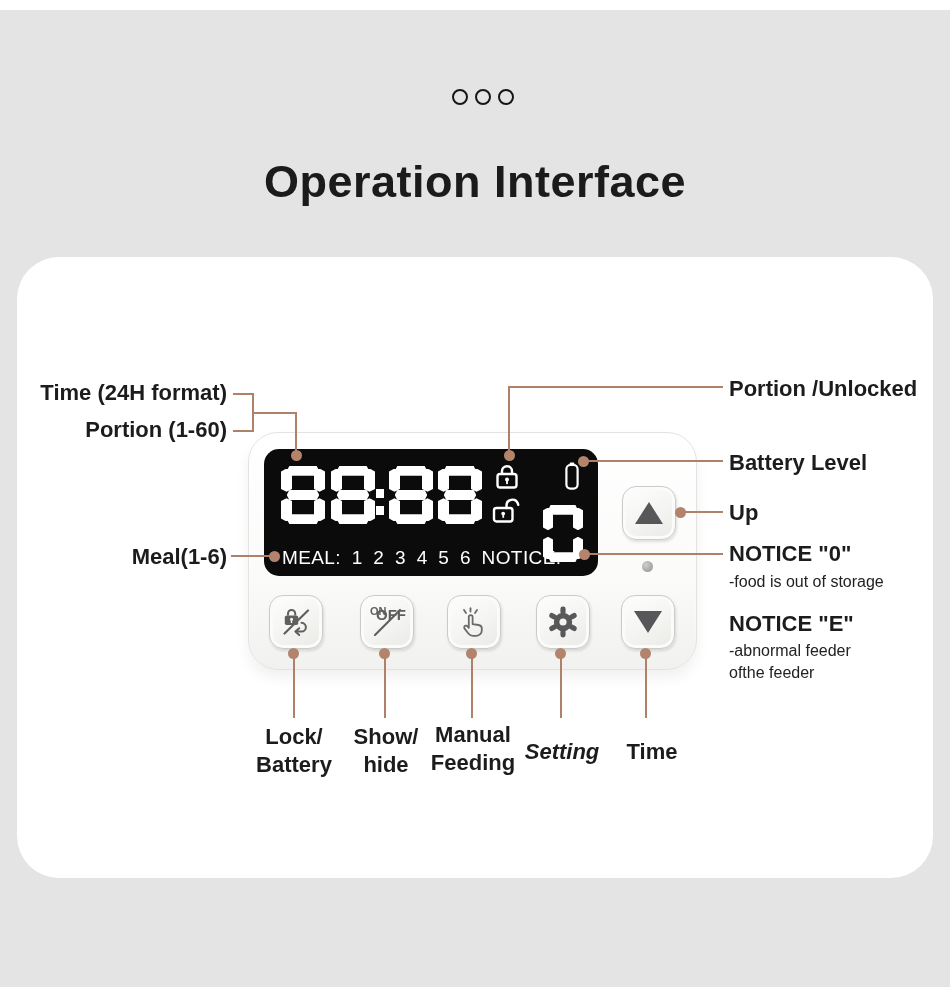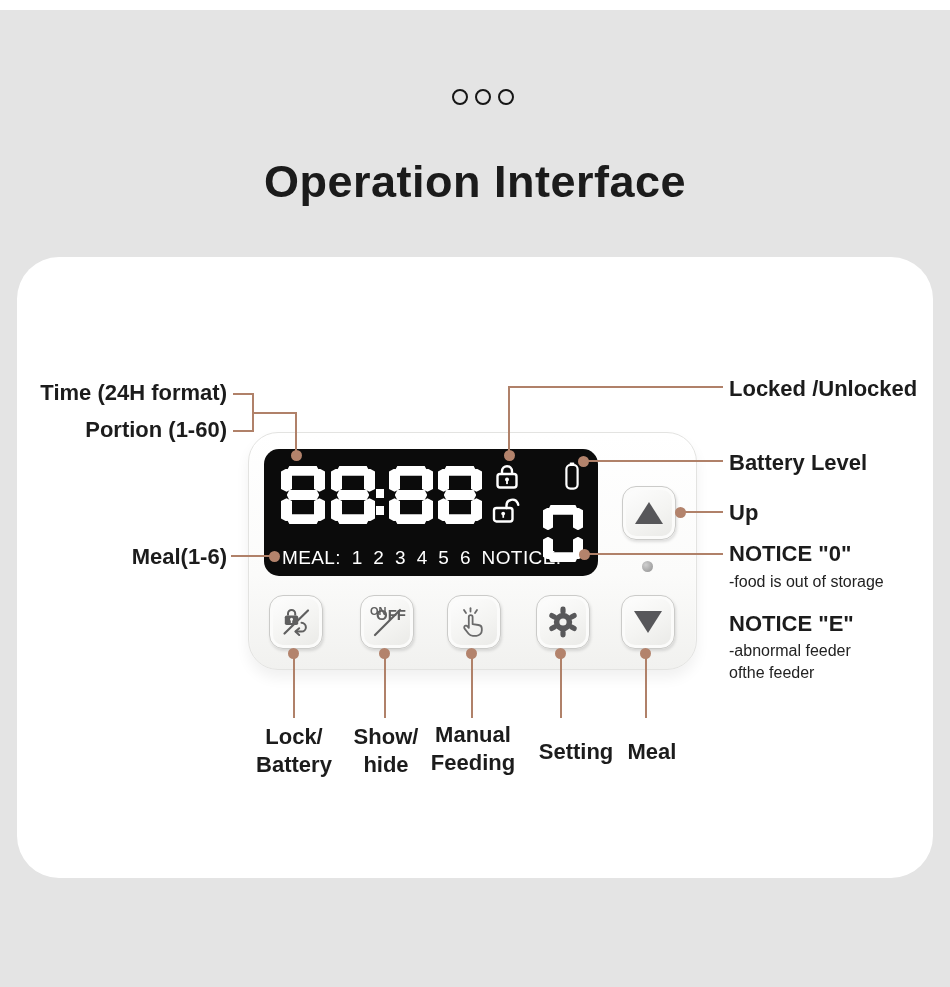--- a/index.html
+++ b/index.html
@@ -242,35 +242,35 @@
 <div class="cdot" style="left:466px;top:648px;"></div>
 <div class="vline" style="left:560px;top:655px;height:63px;"></div>
 <div class="cdot" style="left:555px;top:648px;"></div>
 <div class="vline" style="left:645px;top:655px;height:63px;"></div>
 <div class="cdot" style="left:640px;top:648px;"></div>
 
 <div class="lbl lbl-r" style="right:723px;top:380px;">Time (24H format)</div>
 <div class="lbl lbl-r" style="right:723px;top:417px;">Portion (1-60)</div>
 <div class="lbl lbl-r" style="right:723px;top:544px;">Meal(1-6)</div>
 
-<div class="lbl" style="left:729px;top:376px;">Locked /Unlocked</div>
+<div class="lbl" style="left:729px;top:376px;">Portion /Unlocked</div>
 <div class="lbl" style="left:729px;top:450px;">Battery Level</div>
 <div class="lbl" style="left:729px;top:500px;">Up</div>
 <div class="lbl" style="left:729px;top:541px;">NOTICE "0"</div>
 <div class="desc" style="left:729px;top:570px;">-food is out of storage</div>
 <div class="lbl" style="left:729px;top:611px;">NOTICE "E"</div>
 <div class="desc" style="left:729px;top:639px;">-abnormal feeder</div>
 <div class="desc" style="left:729px;top:661px;">ofthe feeder</div>
 
 <div class="blbl" style="left:224px;top:723px;">
   <span>Lock/</span><br>
   <span>Battery</span>
 </div>
 <div class="blbl" style="left:316px;top:723px;">
   <span>Show/</span><br>
   <span>hide</span>
 </div>
 <div class="blbl" style="left:403px;top:721px;">
   <span>Manual</span><br>
   <span>Feeding</span>
 </div>
-<div class="blbl" style="left:506px;top:738px;">Setting</div>
-<div class="blbl" style="left:582px;top:738px;">Meal</div>
+<div class="blbl" style="left:492px;top:738px;font-style:italic;">Setting</div>
+<div class="blbl" style="left:582px;top:738px;">Time</div>
 
 </body></html>

